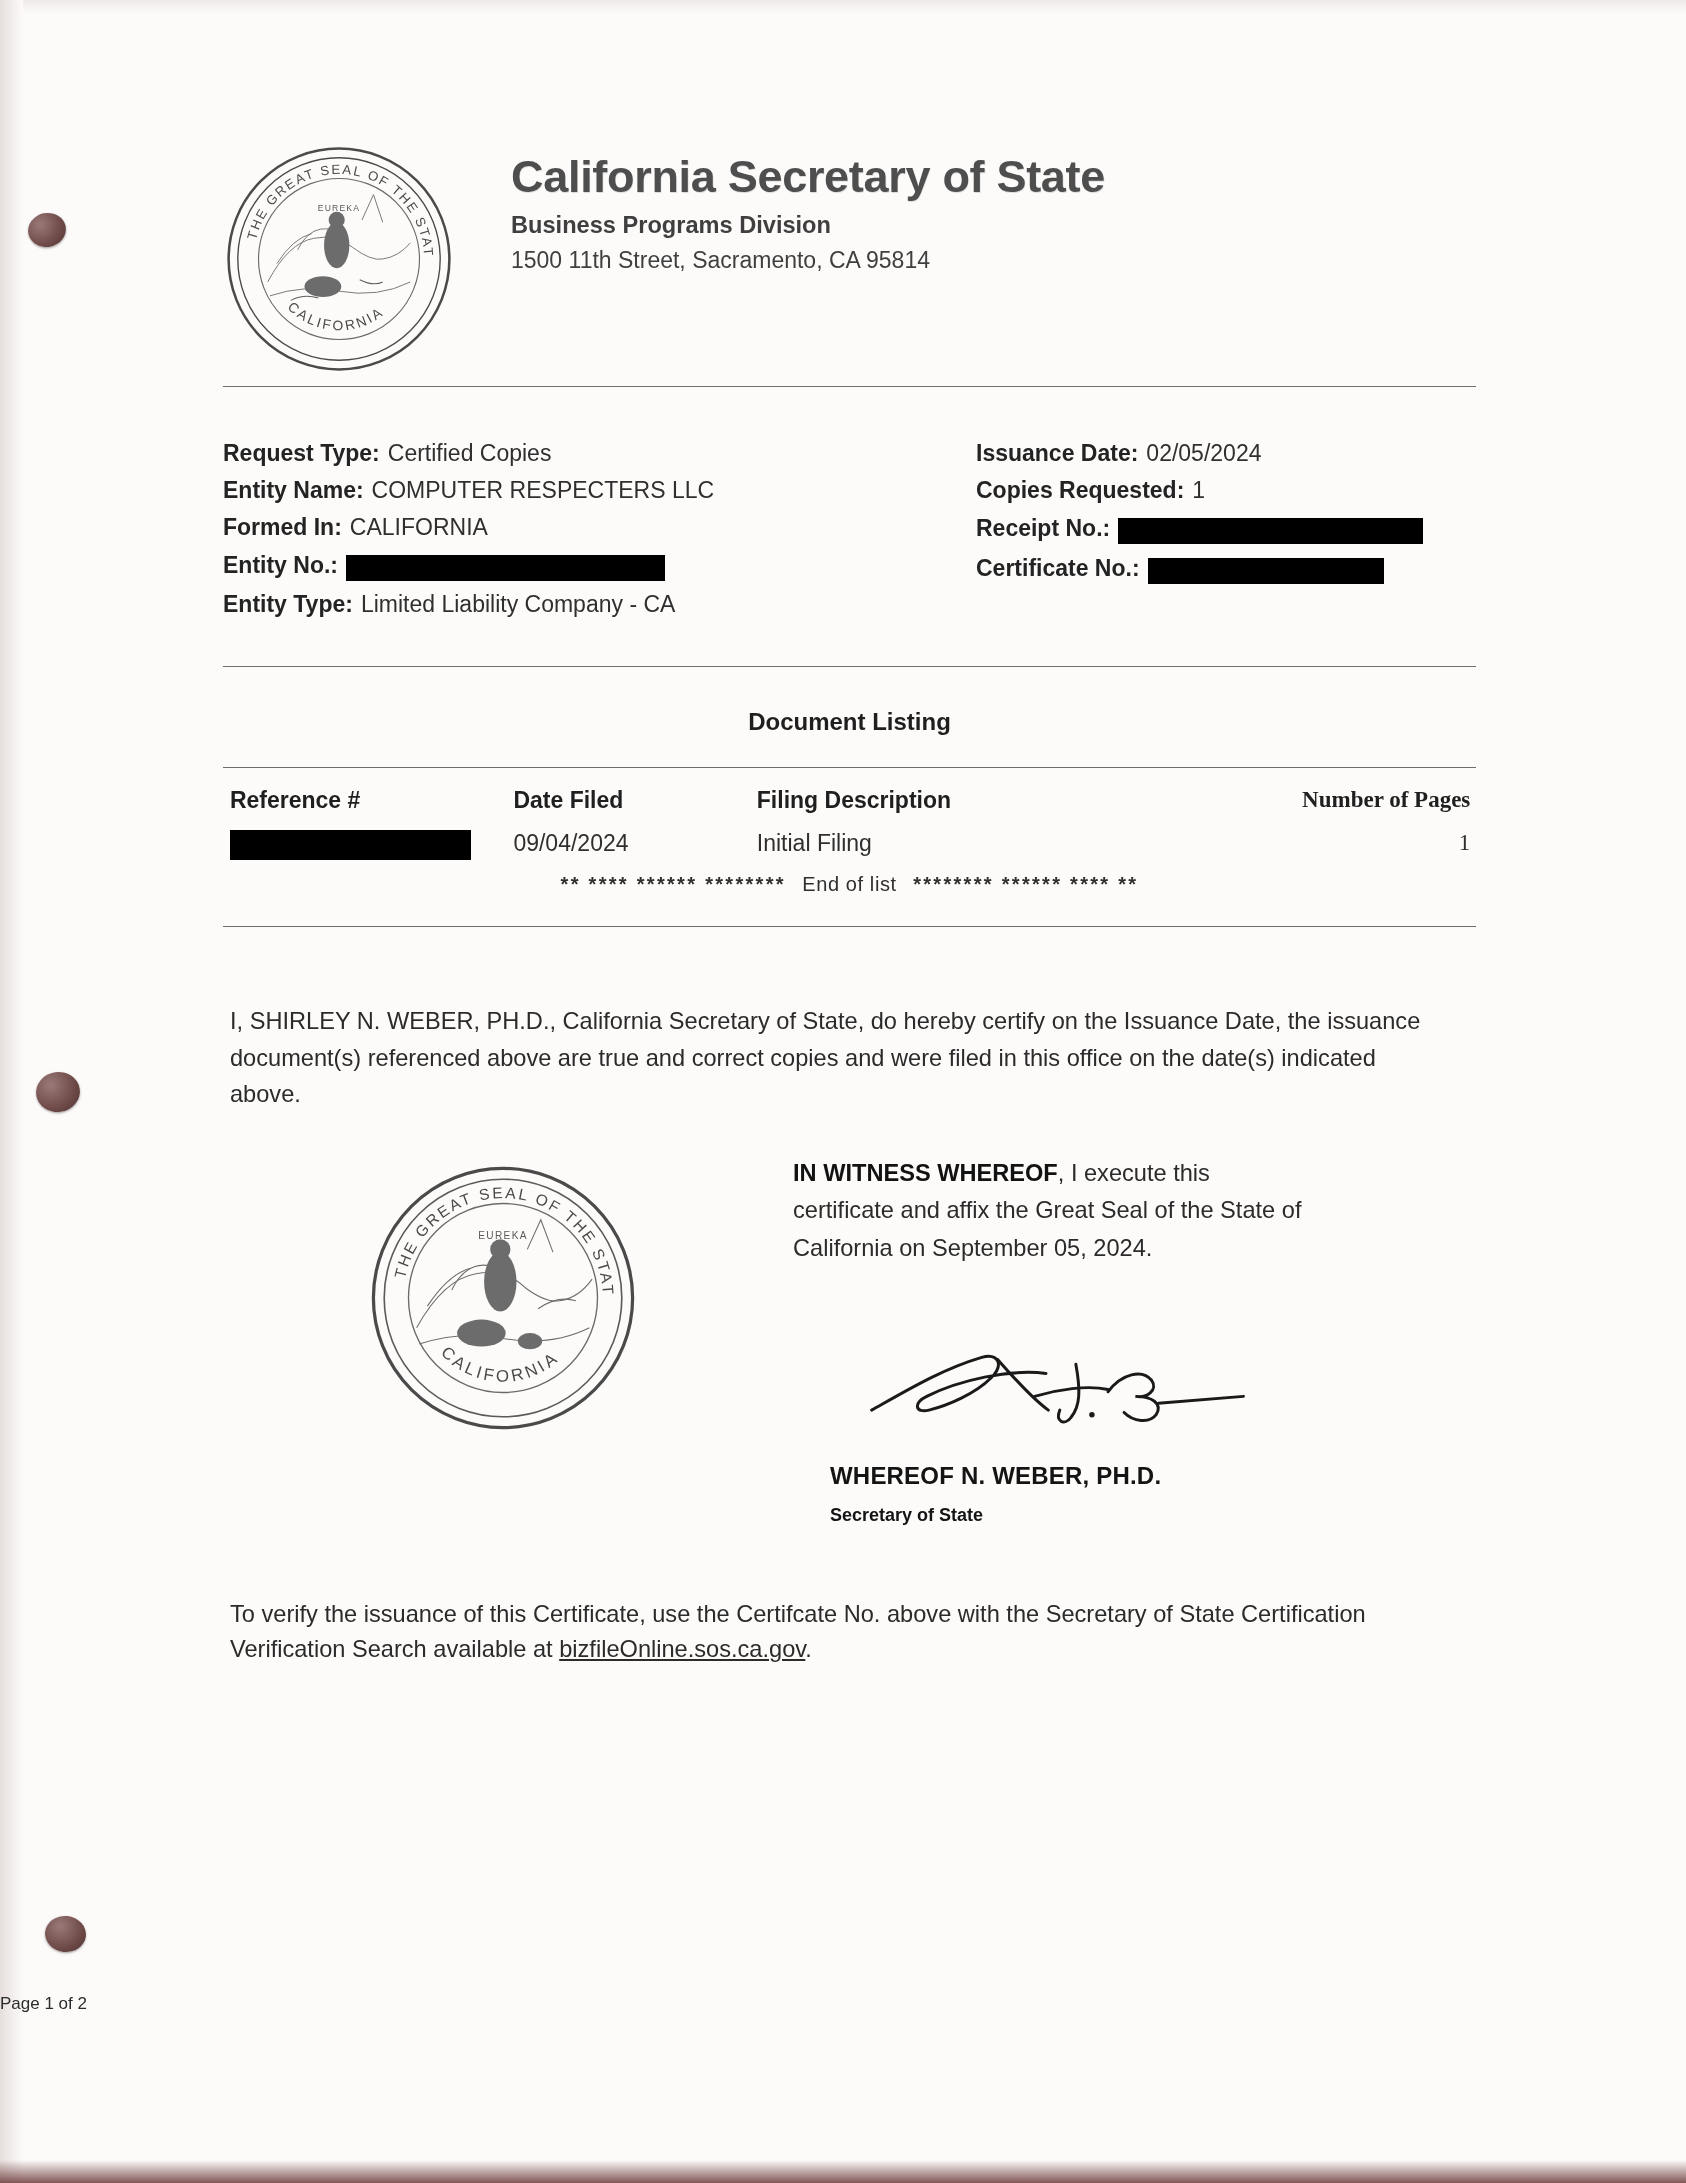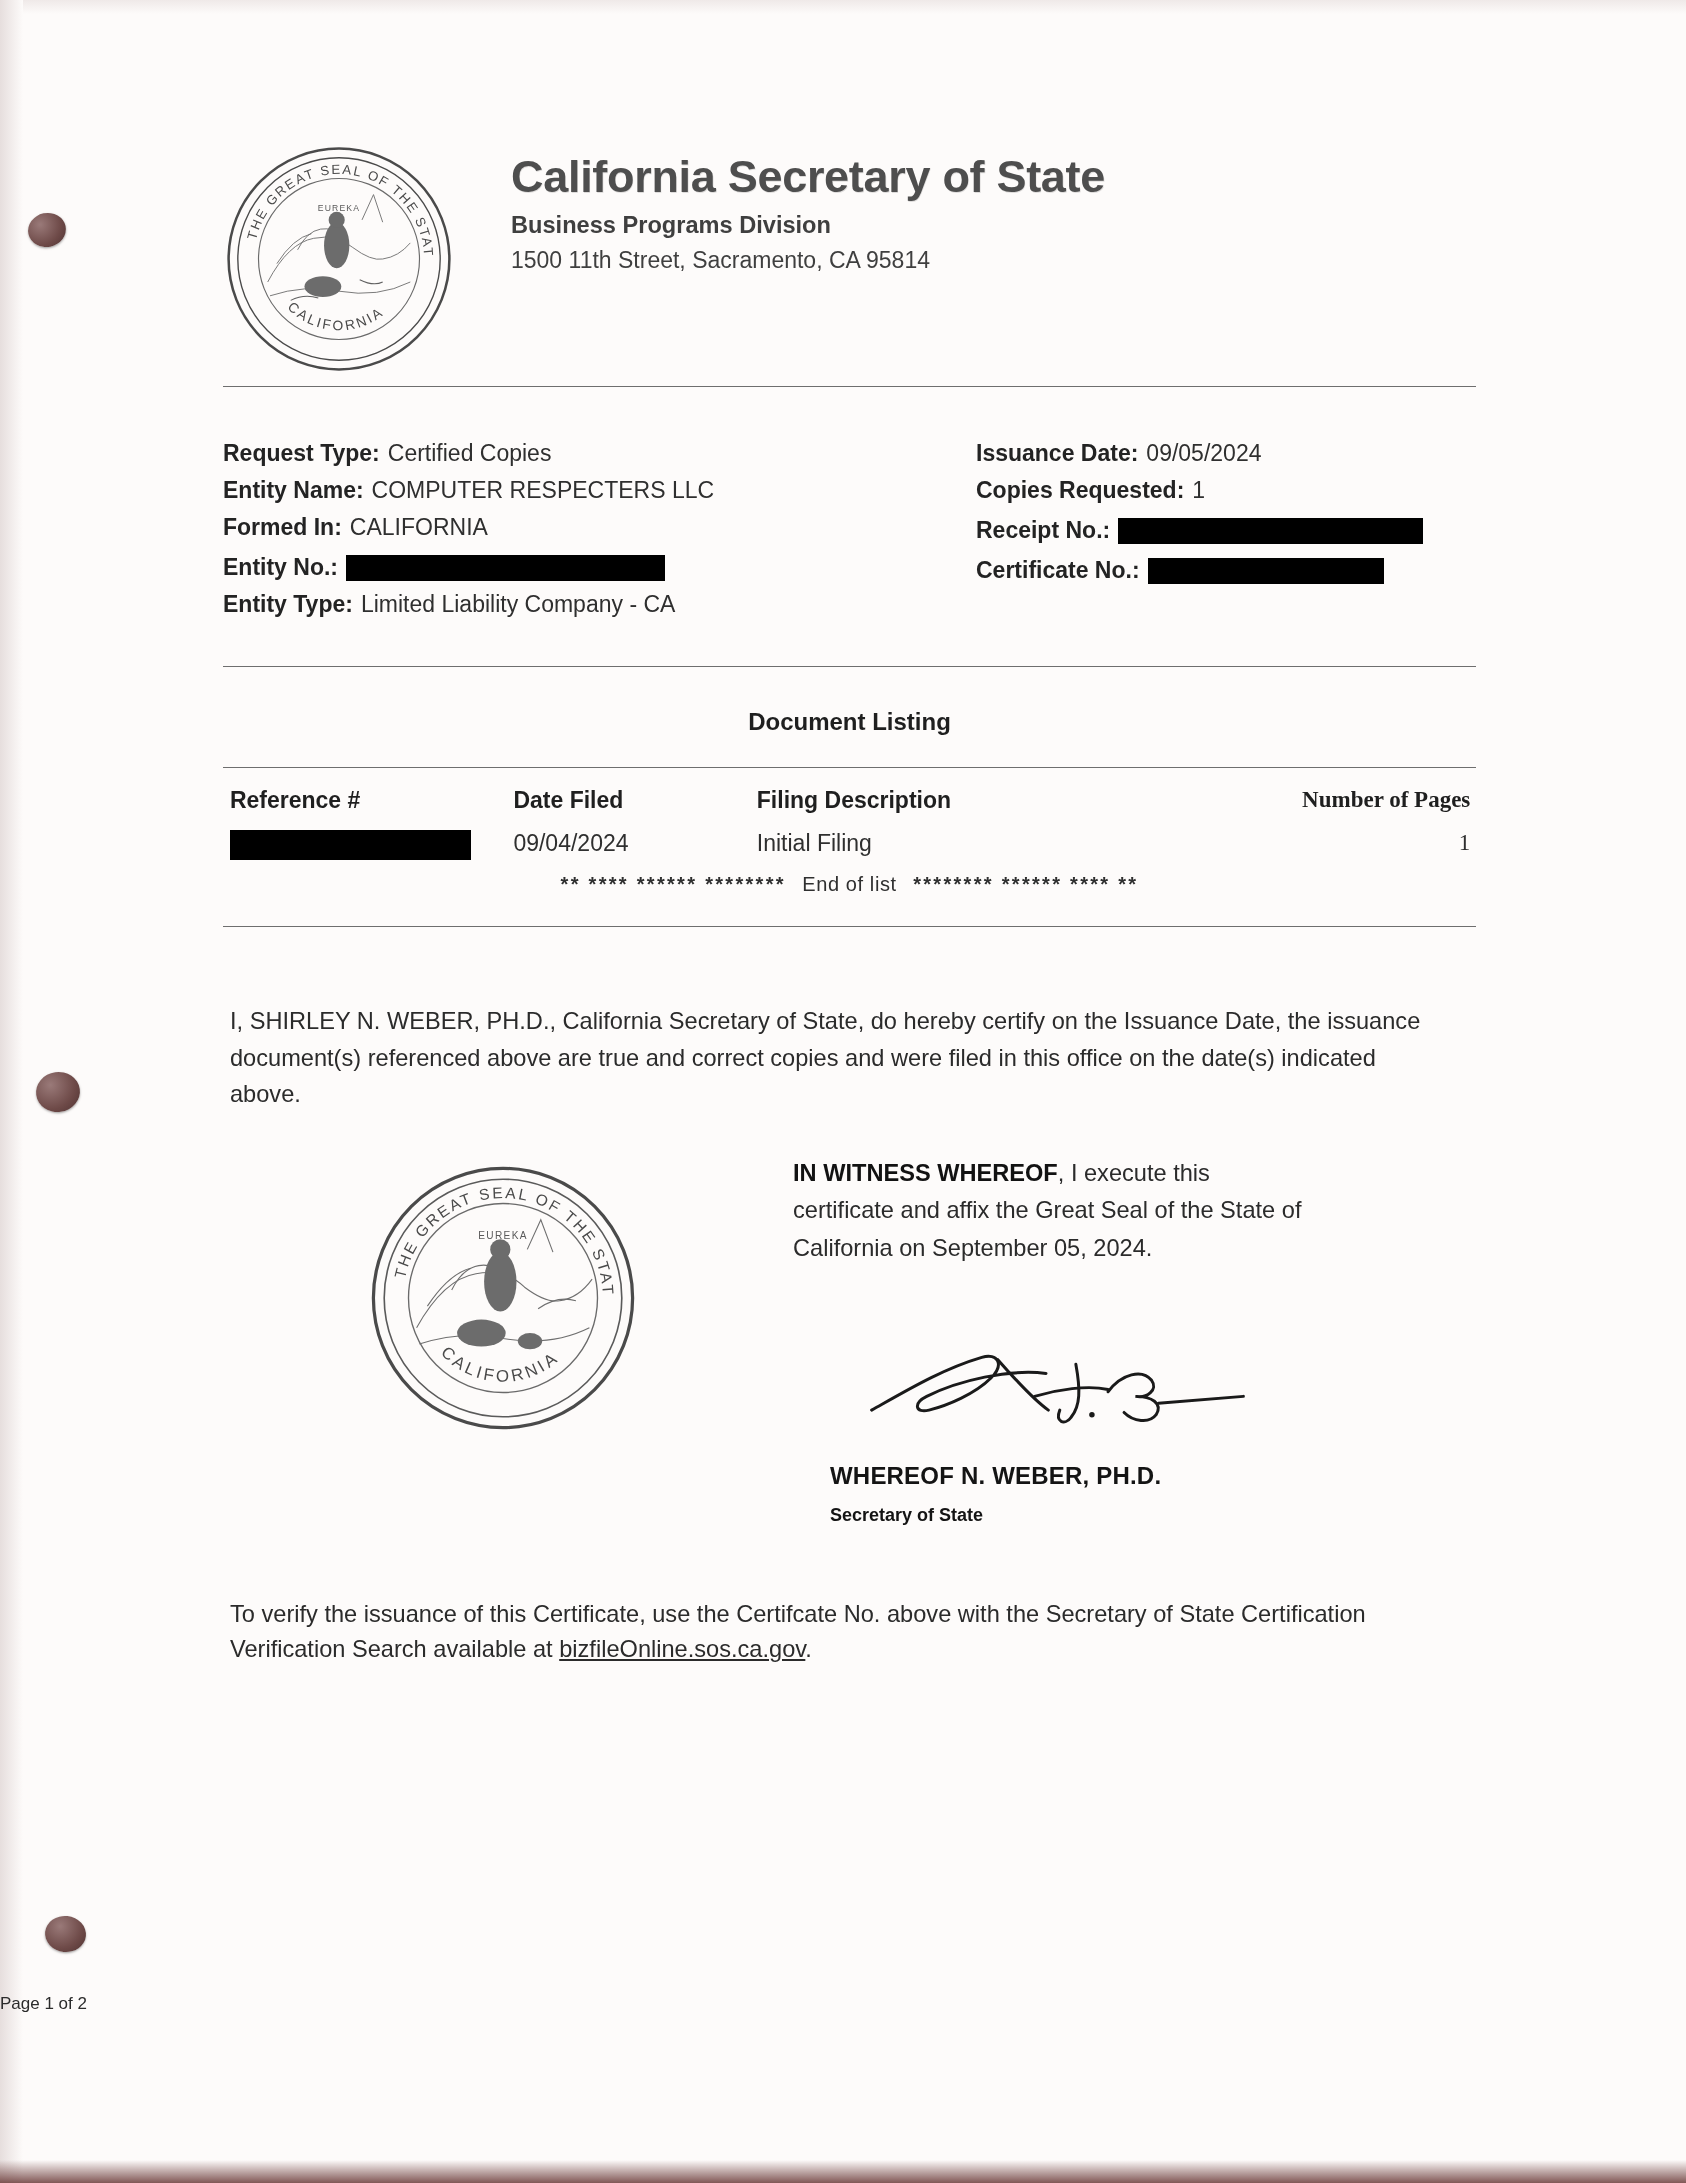--- a/index.html
+++ b/index.html
@@ -129,21 +129,21 @@
     width: 747px;
   }
   .meta-col-right {
     position: absolute;
     left: 753px;
     top: 0;
     width: 500px;
   }
   .meta-row {
     display: flex;
-    align-items: flex-end;
+    align-items: center;
     margin-bottom: 13.8px;
     white-space: nowrap;
   }
   .meta-label {
     font-weight: bold;
     color: #232323;
     margin-right: 8px;
   }
   .meta-value {
     color: #2f2f2f;
@@ -366,21 +366,21 @@
       </div>
       <div class="meta-row">
         <span class="meta-label">Entity Type:</span>
         <span class="meta-value">Limited Liability Company - CA</span>
       </div>
     </div>
 
     <div class="meta-col-right">
       <div class="meta-row">
         <span class="meta-label">Issuance Date:</span>
-        <span class="meta-value">09/05/2024</span>
+        <span class="meta-value">02/05/2024</span>
       </div>
       <div class="meta-row">
         <span class="meta-label">Copies Requested:</span>
         <span class="meta-value">1</span>
       </div>
       <div class="meta-row">
         <span class="meta-label">Receipt No.:</span>
         <span class="redact w-receipt"></span>
       </div>
       <div class="meta-row">

